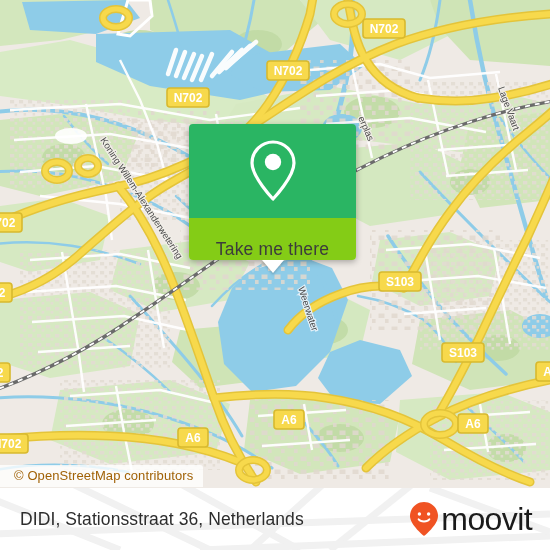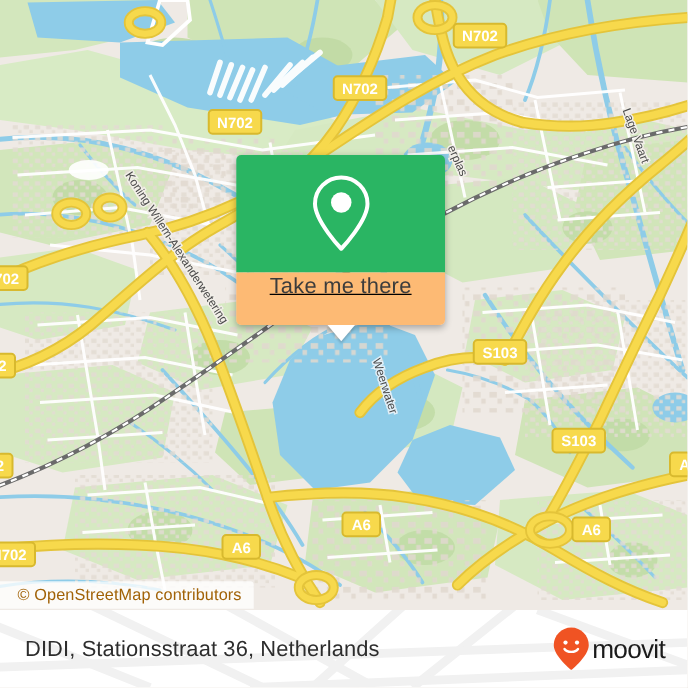--- a/index.html
+++ b/index.html
@@ -33,24 +33,23 @@
     position:absolute;left:189px;top:124px;width:167px;
     border-radius:4px;
     box-shadow:0 2px 6px rgba(0,0,0,.30);
     overflow:visible;
   }
   .callout-top{
     background:#2ab563;height:94px;border-radius:4px 4px 0 0;
     display:flex;align-items:center;justify-content:center;
   }
   .callout-bot{
-    background:#fdba74;height:42px;border-radius:0 0 4px 4px;
-    display:flex;align-items:flex-start;justify-content:center;
+    background:#84cc16;height:42px;border-radius:0 0 4px 4px;
+    display:flex;align-items:flex-end;justify-content:center;
     position:relative;
-    text-decoration:underline;
   }
   .callout-label{font-size:17.5px;color:#3c3c3c;letter-spacing:.2px;}
   .callout-tip{
     position:absolute;left:50%;top:100%;
     width:0;height:0;margin-left:-11px;
     border-left:11px solid transparent;
     border-right:11px solid transparent;
     border-top:13px solid #ffffff;
     filter:drop-shadow(0 2px 1px rgba(0,0,0,.18));
   }
@@ -61,21 +60,21 @@
     background:#ffffff;overflow:hidden;
   }
   .footer-wm{position:absolute;left:0;top:0;width:550px;height:62px;opacity:1;}
   .footer-inner{
     position:relative;width:100%;height:100%;
     display:flex;align-items:center;justify-content:space-between;
     padding:0 18px 0 20px;box-sizing:border-box;
   }
   .address{font-size:17.5px;color:#2d2d2d;letter-spacing:.1px;white-space:nowrap;}
   .brand{display:flex;align-items:center;gap:2px;}
-  .brand-word{font-size:21px;color:#1a1a1a;letter-spacing:-.6px;line-height:1;font-weight:400;}
+  .brand-word{font-size:32px;color:#1a1a1a;letter-spacing:-.6px;line-height:1;font-weight:400;}
 </style>
 </head>
 <body>
 
 <div id="app">
 
   <div class="map">
 
     <svg class="layer" viewBox="0 0 550 488">
       <defs>

